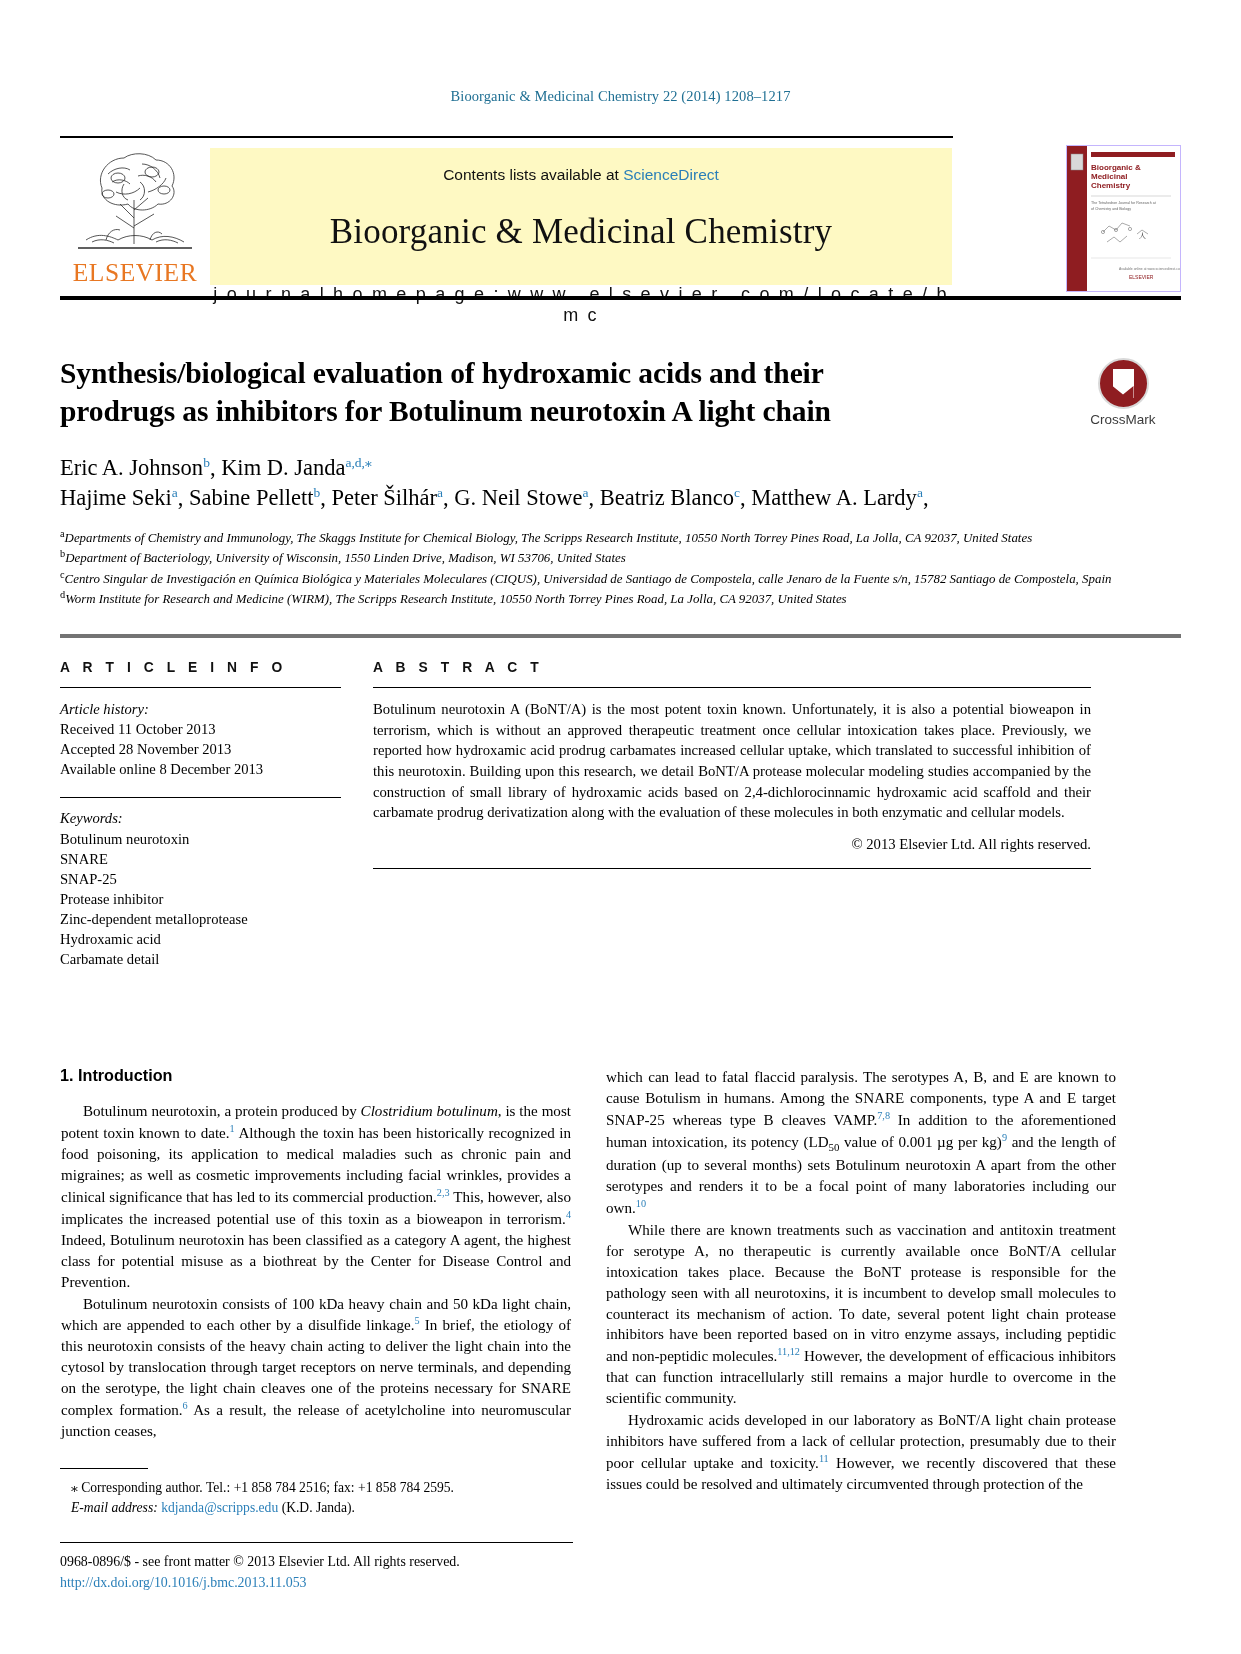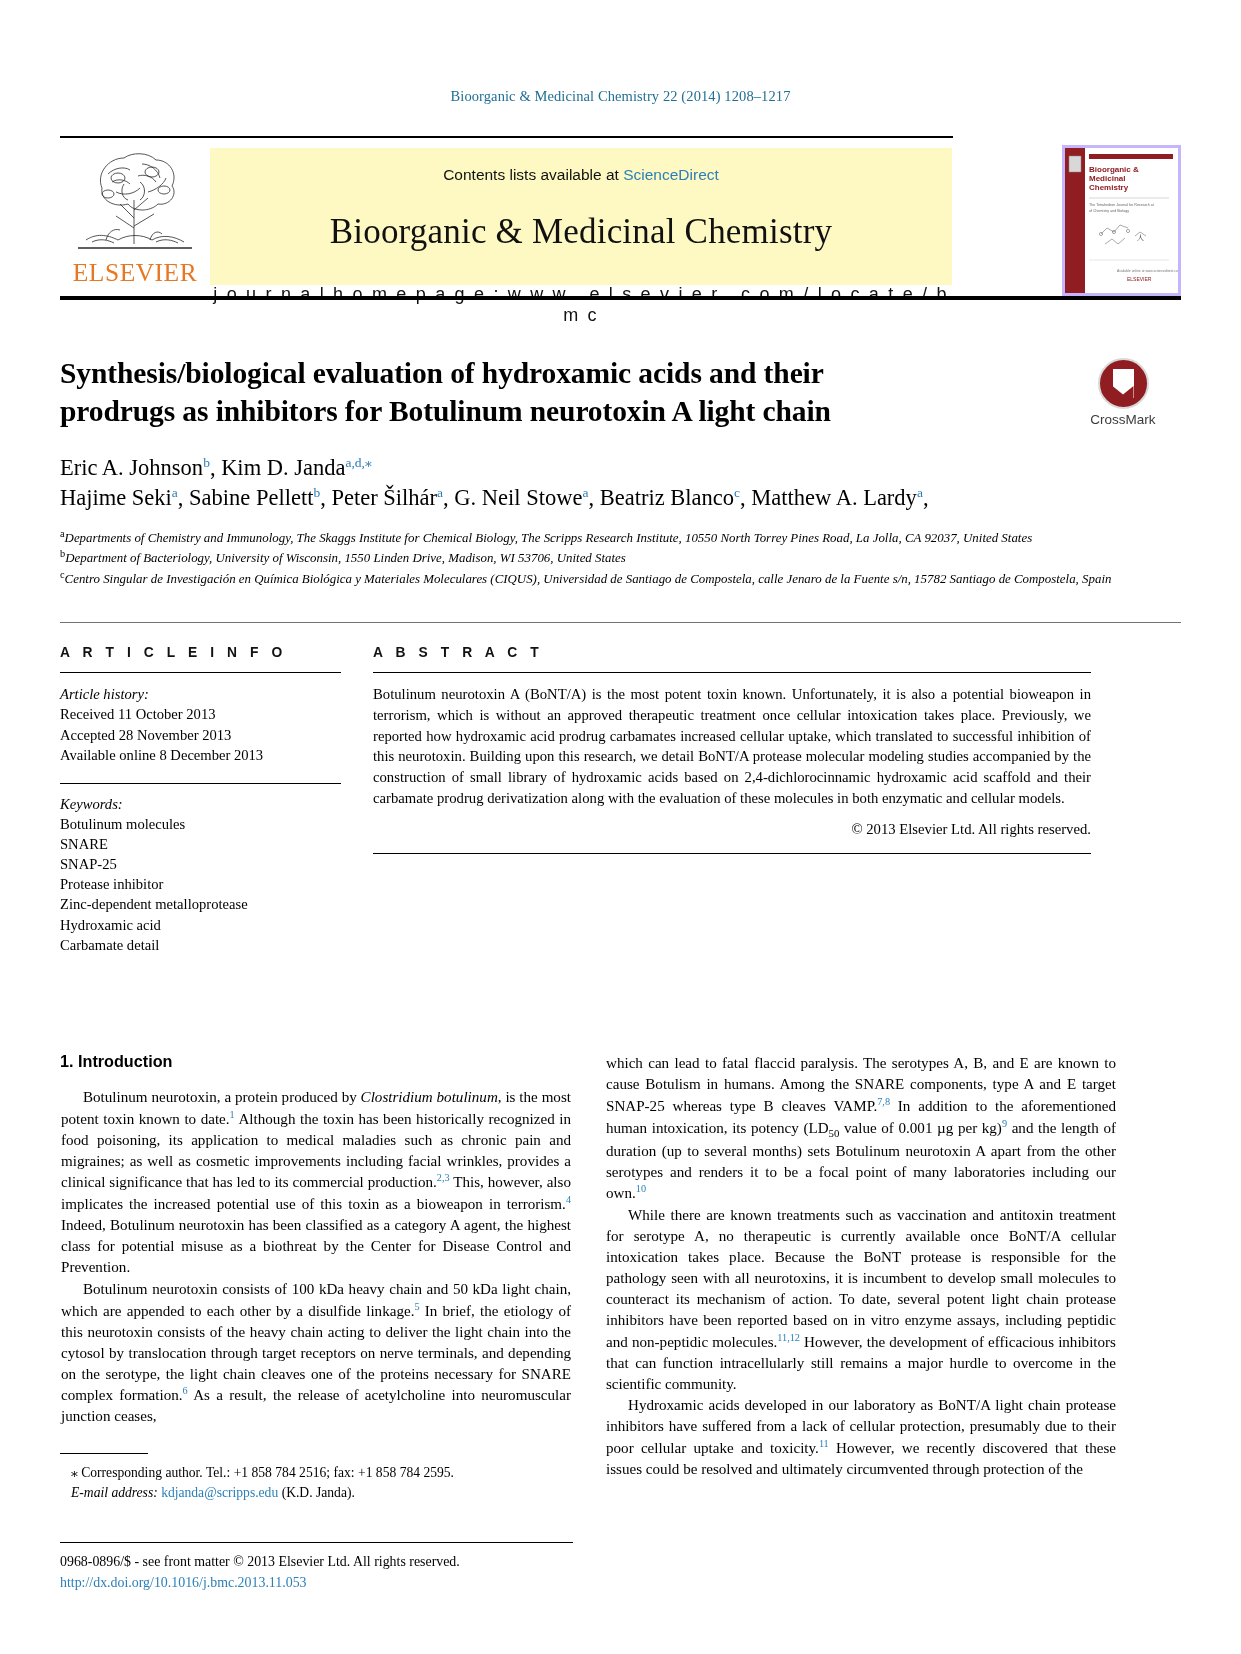--- a/index.html
+++ b/index.html
@@ -94,21 +94,21 @@
     letter-spacing: 2.2px;
     margin-top: 32px;
     color: #111;
   }
   .cover-thumb {
     position: absolute;
     right: 0px;
     top: 9px;
     width: 113px;
     height: 145px;
-    border: 3px solid #c4b5fd;
+    border: 1px solid #c4b5fd;
     background: #fff;
     overflow: hidden;
   }
 
   
   .title-zone {
     margin-top: 50px;
     position: relative;
   }
   h1.title {
@@ -170,24 +170,24 @@
     margin-top: 14px;
     font-style: italic;
     font-size: 12.9px;
     line-height: 1.42;
   }
   .affils div { margin-bottom: 0px; }
   .affils sup { font-style: normal; font-size: 80%; }
 
   
   .info-abstract {
-    margin-top: 34px;
+    margin-top: 25px;
     position: relative;
     display: flex;
-    border-top: 1px solid #737373;
+    border-top: 4px solid #737373;
     padding-top: 0;
   }
   .col-info {
     width: 281px;
     padding-right: 22px;
     padding-top: 22px;
   }
   .col-abs {
     width: 718px;
     padding-top: 22px;
@@ -377,37 +377,38 @@
 
     <div class="authors">
       <div id="author-line-2"><span>Eric A. Johnson</span><sup>b</sup>, <span>Kim D. Janda</span><sup>a,d,</sup><sup class="star">⁎</sup></div>
       <div id="author-line-1"><span>Hajime Seki</span><sup>a</sup>, <span>Sabine Pellett</span><sup>b</sup>, <span>Peter Šilhár</span><sup>a</sup>, <span>G. Neil Stowe</span><sup>a</sup>, <span>Beatriz Blanco</span><sup>c</sup>, <span>Matthew A. Lardy</span><sup>a</sup>,</div>
     </div>
 
     <div class="affils" id="affil-list">
         <div><sup>a</sup>Departments of Chemistry and Immunology, The Skaggs Institute for Chemical Biology, The Scripps Research Institute, 10550 North Torrey Pines Road, La Jolla, CA 92037, United States</div>
         <div><sup>b</sup>Department of Bacteriology, University of Wisconsin, 1550 Linden Drive, Madison, WI 53706, United States</div>
         <div><sup>c</sup>Centro Singular de Investigación en Química Biológica y Materiales Moleculares (CIQUS), Universidad de Santiago de Compostela, calle Jenaro de la Fuente s/n, 15782 Santiago de Compostela, Spain</div>
+        <div><sup>d</sup>Worm Institute for Research and Medicine (WIRM), The Scripps Research Institute, 10550 North Torrey Pines Road, La Jolla, CA 92037, United States</div>
       </div>
   </div>
 
   <div class="info-abstract">
     <div class="col-info">
       <div class="sec-head">A R T I C L E   I N F O</div>
       <div class="hr-thin"></div>
       <div class="hist">
         <div class="ital-label">Article history:</div>
         <div>Received 11 October 2013</div>
         <div>Accepted 28 November 2013</div>
         <div>Available online 8 December 2013</div>
       </div>
       <div class="kw-sep"></div>
       <div class="keyw">
         <div class="ital-label">Keywords:</div>
-        <div>Botulinum molecules</div>
+        <div>Botulinum neurotoxin</div>
         <div>SNARE</div>
         <div>SNAP-25</div>
         <div>Protease inhibitor</div>
         <div>Zinc-dependent metalloprotease</div>
         <div>Hydroxamic acid</div>
         <div>Carbamate detail</div>
       </div>
     </div>
 
     <div class="col-abs">

